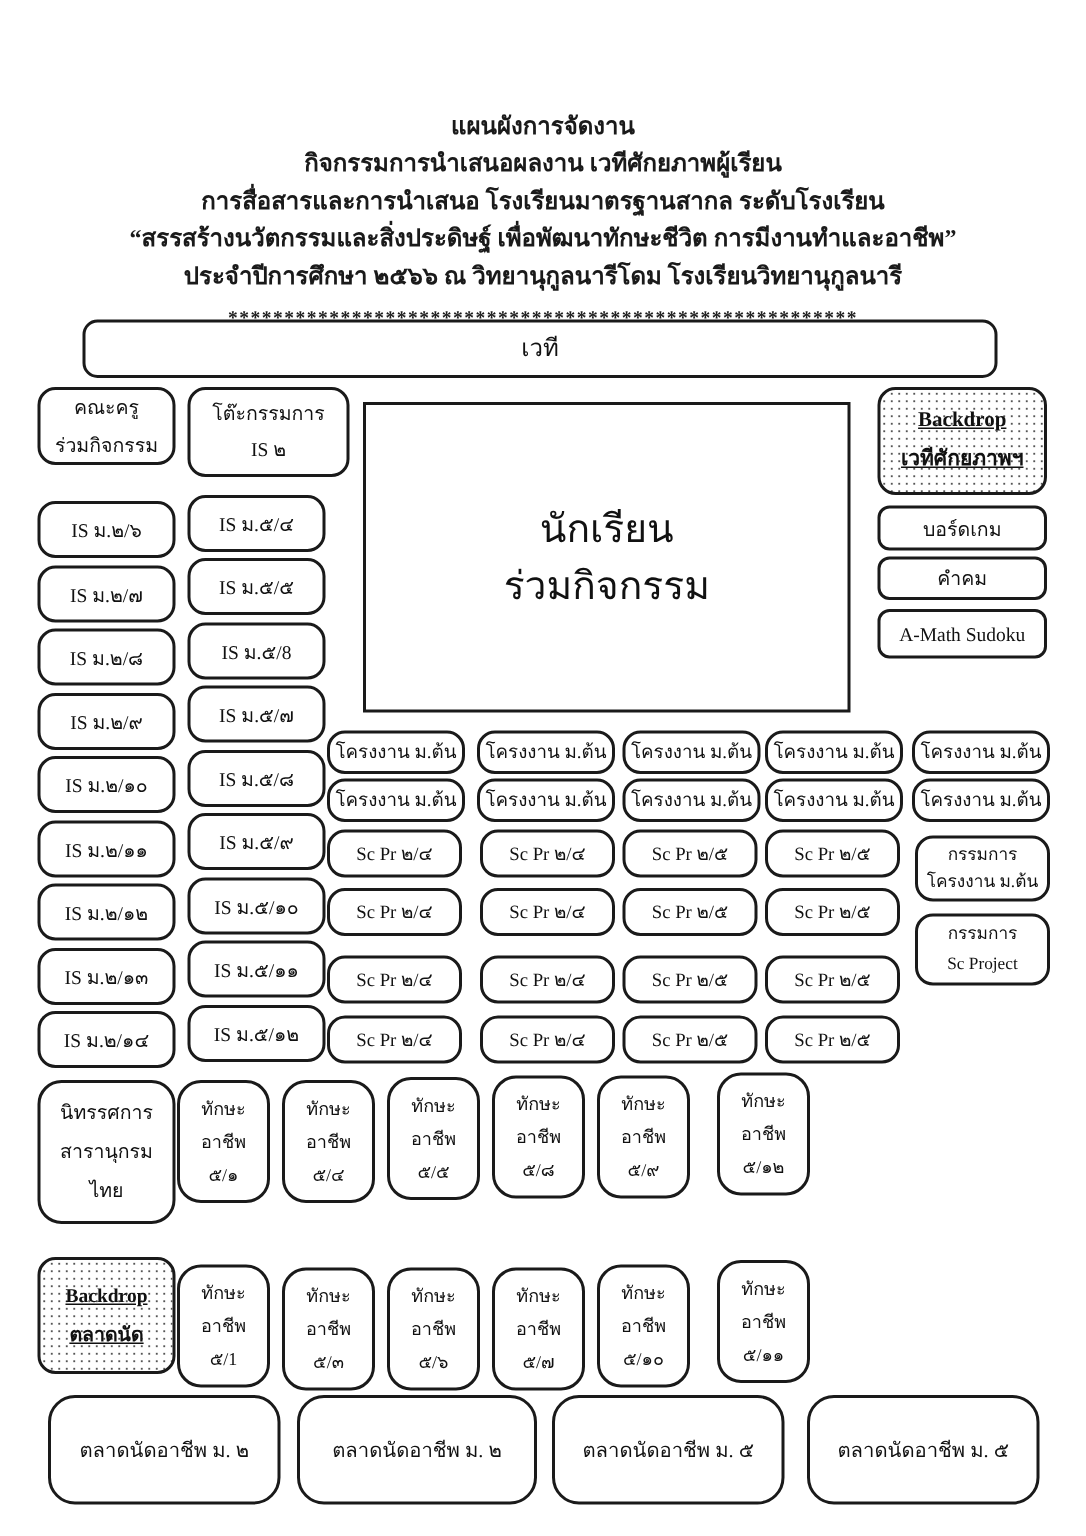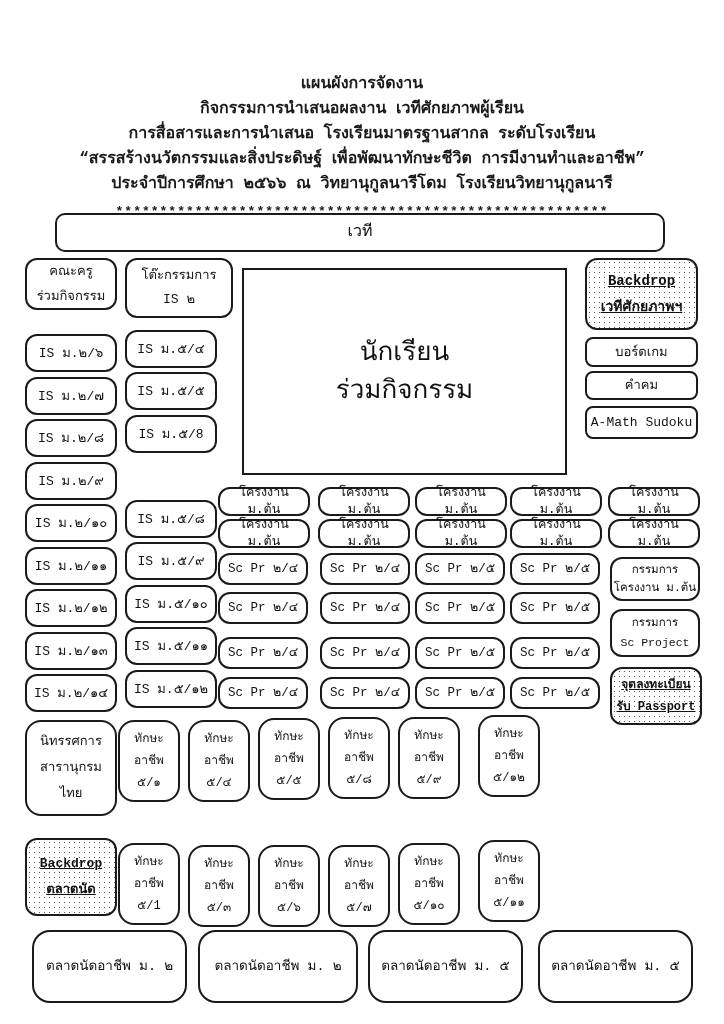--- a/index.html
+++ b/index.html
@@ -1,18 +1,18 @@
 <!DOCTYPE html>
 <html><head>
 <meta charset="utf-8">
 <style>
   html,body{margin:0;padding:0;background:#e8e8e8;}
   .page{
     position:relative;width:724px;height:1024px;background:#ffffff;
-    font-family:Liberation Mono, monospace;color:#111;
+    font-family:Liberation Serif, serif;color:#111;
     margin:0 auto;overflow:hidden;
   }
   .hdr{position:absolute;left:0;top:72px;width:724px;text-align:center;
        font-size:16px;line-height:25px;font-weight:600;color:#1a1a1a;}
   .hdr .stars{font-size:13px;letter-spacing:1px;font-weight:700;margin-top:2px;}
   .b{position:absolute;box-sizing:border-box;border:2px solid #1a1a1a;border-radius:12px;
      background:#fff;display:flex;align-items:center;justify-content:center;
      text-align:center;font-size:13px;line-height:17px;color:#111;}
   .ml{flex-direction:column;}
   .ml span{display:block;}
@@ -58,20 +58,21 @@
   <div class="b is" style="left:25px;top:632px;">IS ม.๒/๑๓</div>
   <div class="b is" style="left:25px;top:674px;">IS ม.๒/๑๔</div>
 
   <div class="b ml" style="left:125px;top:258px;width:108px;height:60px;line-height:24px;">
     <span>โต๊ะกรรมการ</span>
     <span>IS ๒</span>
   </div>
   <div class="b is" style="left:125px;top:330px;">IS ม.๕/๔</div>
   <div class="b is" style="left:125px;top:372px;">IS ม.๕/๕</div>
   <div class="b is" style="left:125px;top:415px;">IS ม.๕/8</div>
+  <div class="b is" style="left:125px;top:457px;">IS ม.๕/๗</div>
   <div class="b is" style="left:125px;top:500px;">IS ม.๕/๘</div>
   <div class="b is" style="left:125px;top:542px;">IS ม.๕/๙</div>
   <div class="b is" style="left:125px;top:585px;">IS ม.๕/๑๐</div>
   <div class="b is" style="left:125px;top:627px;">IS ม.๕/๑๑</div>
   <div class="b is" style="left:125px;top:670px;">IS ม.๕/๑๒</div>
 
   <div class="b ml sq center">
     <span>นักเรียน</span>
     <span>ร่วมกิจกรรม</span>
   </div>
@@ -113,24 +114,20 @@
   <div class="b sc" style="left:510px;top:677px;">Sc Pr ๒/๕</div>
 
   <div class="b ml" style="left:610px;top:557px;width:90px;height:44px;font-size:11.5px;line-height:18px;">
     <span>กรรมการ</span>
     <span>โครงงาน ม.ต้น</span>
   </div>
   <div class="b ml" style="left:610px;top:609px;width:90px;height:48px;font-size:11.5px;line-height:20px;">
     <span>กรรมการ</span>
     <span>Sc Project</span>
   </div>
-  <div class="b ml dot" style="left:610px;top:667px;width:92px;height:58px;font-size:12px;line-height:22px;">
-    <span>จุดลงทะเบียน</span>
-    <span>รับ Passport</span>
-  </div>
 
   <div class="b ml" style="left:25px;top:720px;width:92px;height:96px;line-height:26px;border-radius:16px;">
     <span>นิทรรศการ</span>
     <span>สารานุกรม</span>
     <span>ไทย</span>
   </div>
 
   <div class="b ml sk" style="left:118px;top:720px;">
     <span>ทักษะ</span>
     <span>อาชีพ</span>

